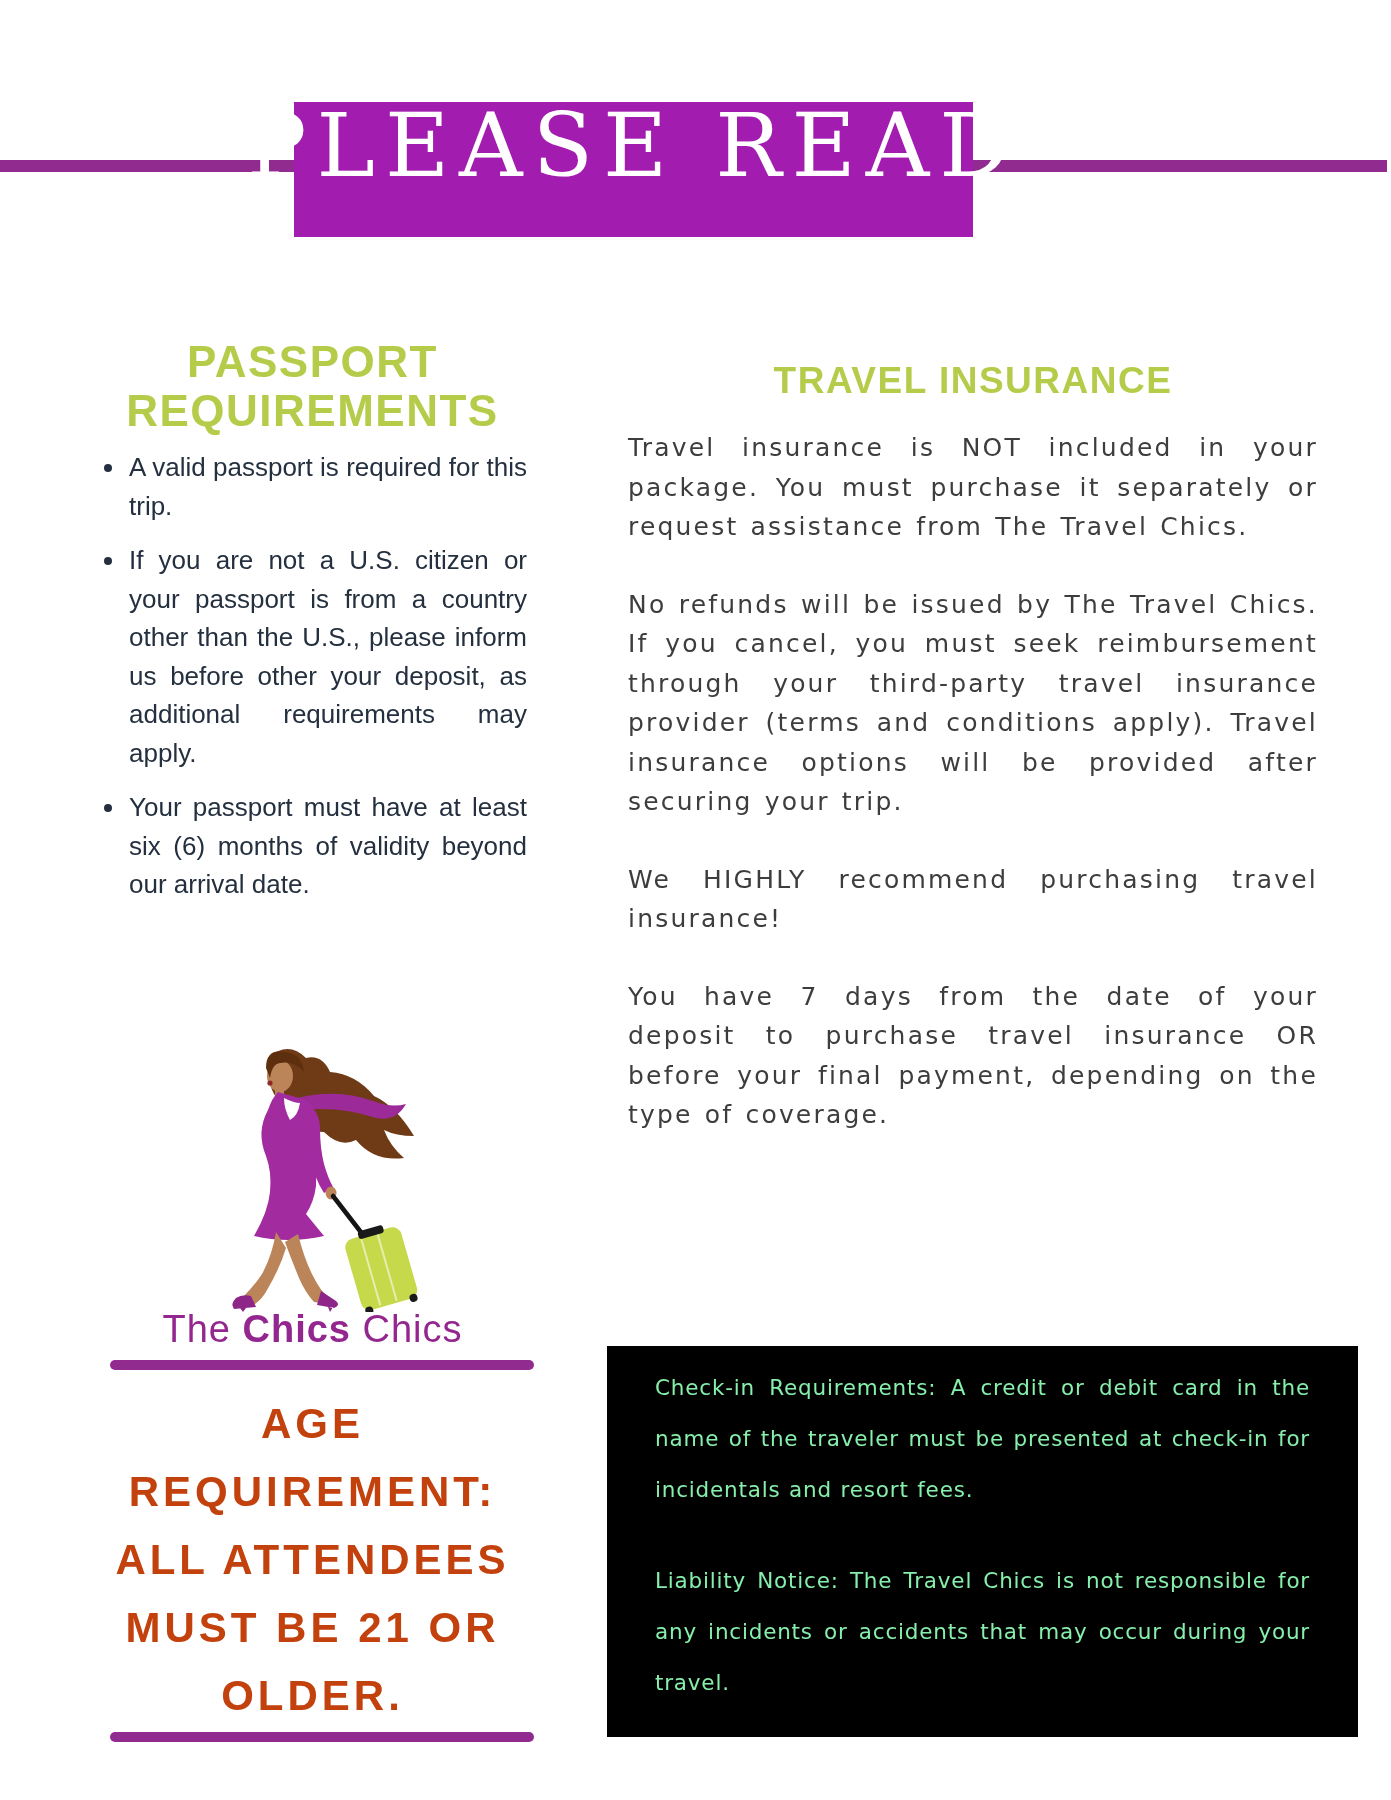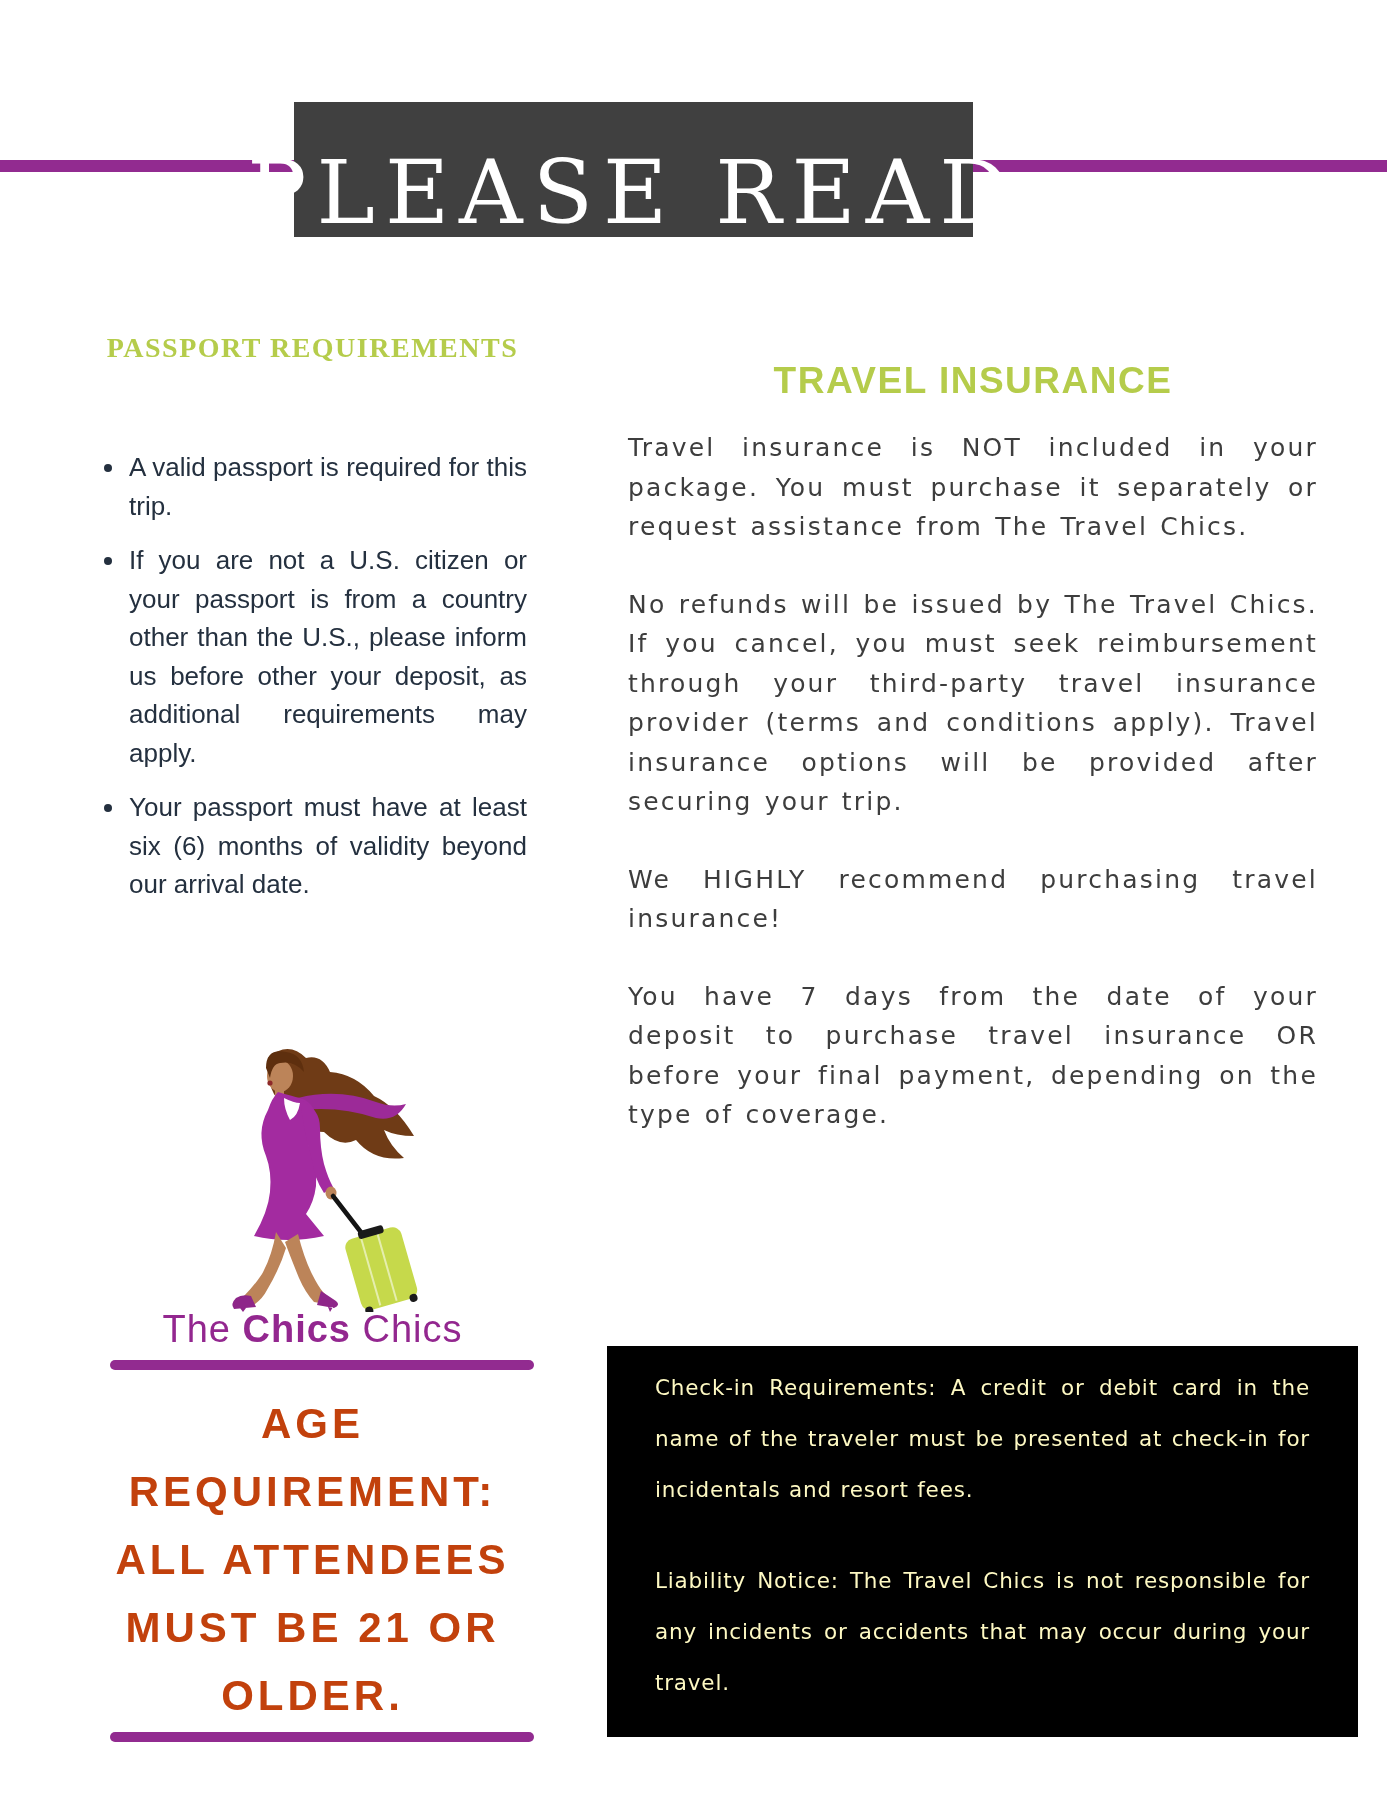--- a/index.html
+++ b/index.html
@@ -3,32 +3,32 @@
 <meta charset="utf-8">
 <style>
   html,body{margin:0;padding:0;background:#ffffff;}
   .page{
     position:relative;width:1391px;height:1800px;background:#ffffff;
     overflow:hidden;font-family:"Liberation Sans",sans-serif;
   }
   
   .rule-top{position:absolute;left:0;right:4px;top:160px;height:12px;background:#922b90;}
   .banner{
-    position:absolute;left:294px;top:102px;width:679px;height:135px;background:#404040;
-    display:flex;align-items:flex-end;justify-content:center;
+    position:absolute;left:294px;top:102px;width:679px;height:135px;background:#a21caf;
+    display:flex;align-items:flex-start;justify-content:center;
   }
   .banner span{
     font-family:"DejaVu Serif",serif;color:#ffffff;font-size:88px;line-height:1;
     letter-spacing:10px;white-space:nowrap;
   }
   
   .heading-green{
     position:absolute;color:#b5cc4b;font-weight:bold;text-align:center;letter-spacing:1.5px;
   }
-  .passport-heading{left:85px;top:300px;width:455px;font-size:28px;line-height:49px;font-family:Liberation Serif, serif;}
+  .passport-heading{left:85px;top:300px;width:455px;font-size:44px;line-height:49px;}
   .insurance-heading{left:628px;top:330px;width:690px;font-size:37px;line-height:40px;}
   .passport-bullets{
     position:absolute;left:85px;top:432px;width:458px;color:#24303f;
     font-size:26px;line-height:38.5px;text-align:justify;
   }
   .passport-bullets ul{margin:0;padding:0 0 0 26px;}
   .passport-bullets li{margin:16px;padding-left:2px;}
   
   .insurance-body{
     position:absolute;left:628px;top:428px;width:690px;color:#3d3d3d;
@@ -53,21 +53,21 @@
     position:absolute;left:85px;top:1390px;width:455px;text-align:center;
     color:#c2410c;font-weight:bold;font-size:42px;line-height:68px;letter-spacing:4px;
     white-space:pre-line;
   }
   
   .notice-box{
     position:absolute;left:607px;top:1346px;width:751px;height:391px;background:#000000;
     box-sizing:border-box;padding:16px 48px 26px 48px;
   }
   .notice-box p{
-    margin:0;color:#fef9c3;font-family:"DejaVu Sans",sans-serif;
+    margin:0;color:#86efac;font-family:"DejaVu Sans",sans-serif;
     font-size:21.5px;line-height:51px;letter-spacing:0.8px;word-spacing:1px;text-align:justify;
   }
   .notice-box p.first{margin-bottom:40px;}
 </style>
 </head>
 <body>
 
 <div class="page">
 
   <div class="rule-top"></div>

